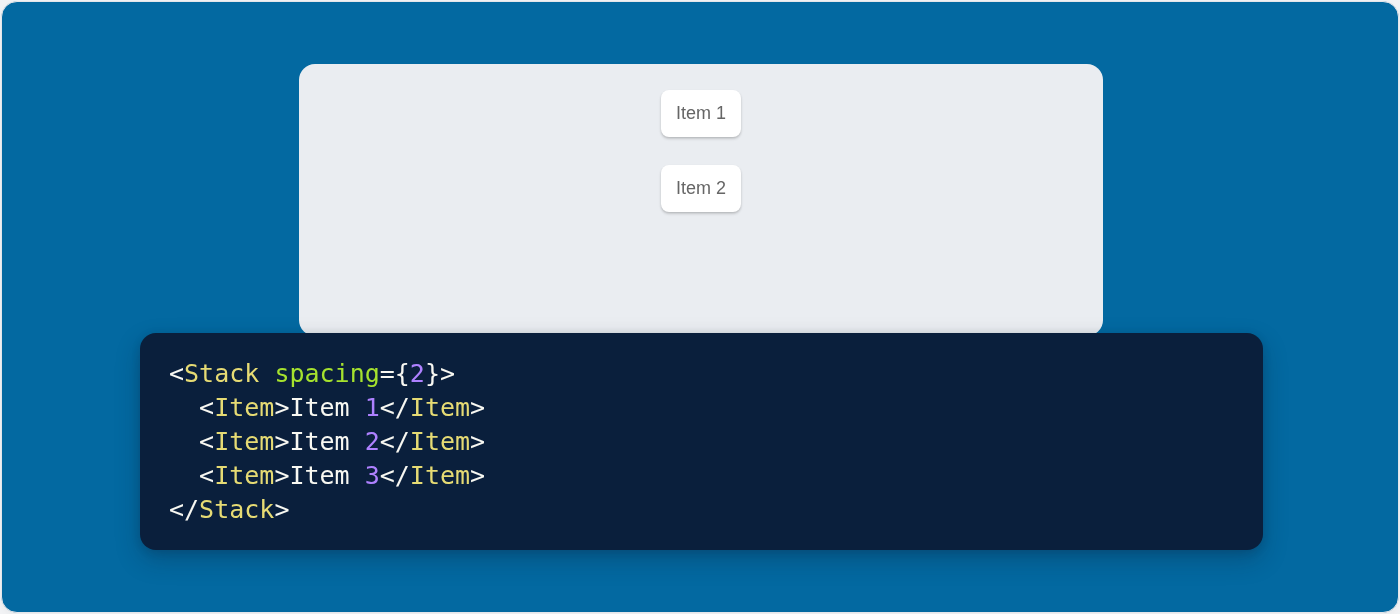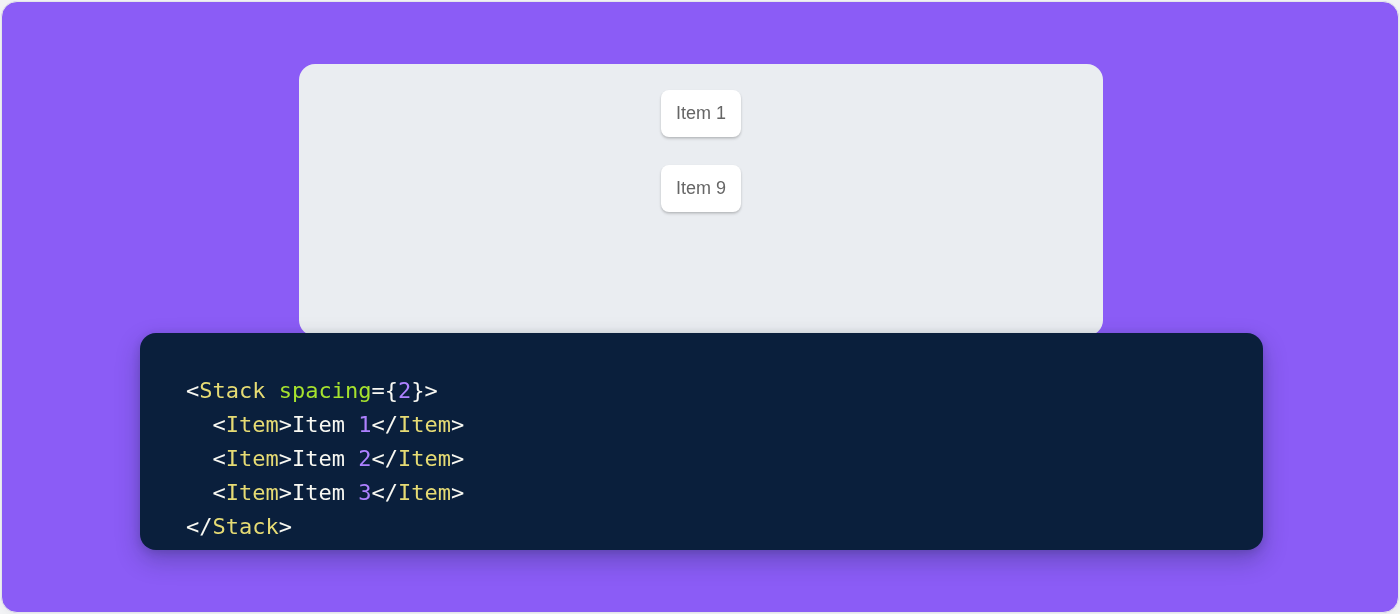--- a/index.html
+++ b/index.html
@@ -8,21 +8,21 @@
     width: 1400px;
     height: 614px;
     background: #f2f3f5;
     font-family: "Liberation Sans", sans-serif;
     overflow: hidden;
   }
   .page {
     position: absolute;
     left: 1px; top: 1px;
     width: 1396px; height: 610px;
-    background: #8b5cf6;
+    background: #0369a1;
     border: 1px solid #e4e6ea;
     border-radius: 16px;
     box-shadow: 0 2px 6px rgba(0,0,0,0.04);
   }
   .demo-panel {
     position: absolute;
     left: 297px; top: 62px;
     width: 804px; height: 272px;
     background: var(--panel-bg, #eaedf1);
     border-radius: 16px;
@@ -51,44 +51,44 @@
     position: absolute;
     left: 138px; top: 331px;
     width: 1123px; height: 217px;
     background: var(--code-bg, #0a1f3c);
     border-radius: 16px;
     box-shadow: 0 10px 24px rgba(16,28,50,0.28), 0 2px 8px rgba(16,28,50,0.16);
     box-sizing: border-box;
     overflow: hidden;
   }
   .code-block pre {
-    margin: 17px;
+    margin: 0;
     padding: 24px 30px 7px 29px;
     font-family: "DejaVu Sans Mono", monospace;
-    font-size: 22px;
+    font-size: 25px;
     line-height: 34px;
     color: var(--c-plain, #f8f8f2);
   }
   .tok-p     { color: var(--c-plain, #f8f8f2); }
   .tok-tag   { color: var(--c-tag, #e6db74); }
   .tok-attr  { color: var(--c-attr, #a6e22e); }
   .tok-num   { color: var(--c-num, #ae81ff); }
 </style>
 </head>
 <body>
 
 <div class="page">
 
   <div class="demo-panel">
     <div class="stack">
       <div class="item-card">
         <span>Item 1</span>
       </div>
       <div class="item-card">
-        <span>Item 9</span>
+        <span>Item 2</span>
       </div>
     </div>
   </div>
 
   <div class="code-block">
     <pre id="code"><div><span class="tok-p">&lt;</span><span class="tok-tag">Stack</span><span class="tok-p"> </span><span class="tok-attr">spacing</span><span class="tok-p">={</span><span class="tok-num">2</span><span class="tok-p">}&gt;</span></div><div><span class="tok-p">  &lt;</span><span class="tok-tag">Item</span><span class="tok-p">&gt;Item </span><span class="tok-num">1</span><span class="tok-p">&lt;/</span><span class="tok-tag">Item</span><span class="tok-p">&gt;</span></div><div><span class="tok-p">  &lt;</span><span class="tok-tag">Item</span><span class="tok-p">&gt;Item </span><span class="tok-num">2</span><span class="tok-p">&lt;/</span><span class="tok-tag">Item</span><span class="tok-p">&gt;</span></div><div><span class="tok-p">  &lt;</span><span class="tok-tag">Item</span><span class="tok-p">&gt;Item </span><span class="tok-num">3</span><span class="tok-p">&lt;/</span><span class="tok-tag">Item</span><span class="tok-p">&gt;</span></div><div><span class="tok-p">&lt;/</span><span class="tok-tag">Stack</span><span class="tok-p">&gt;</span></div></pre>
   </div>
 
 </div>
 

